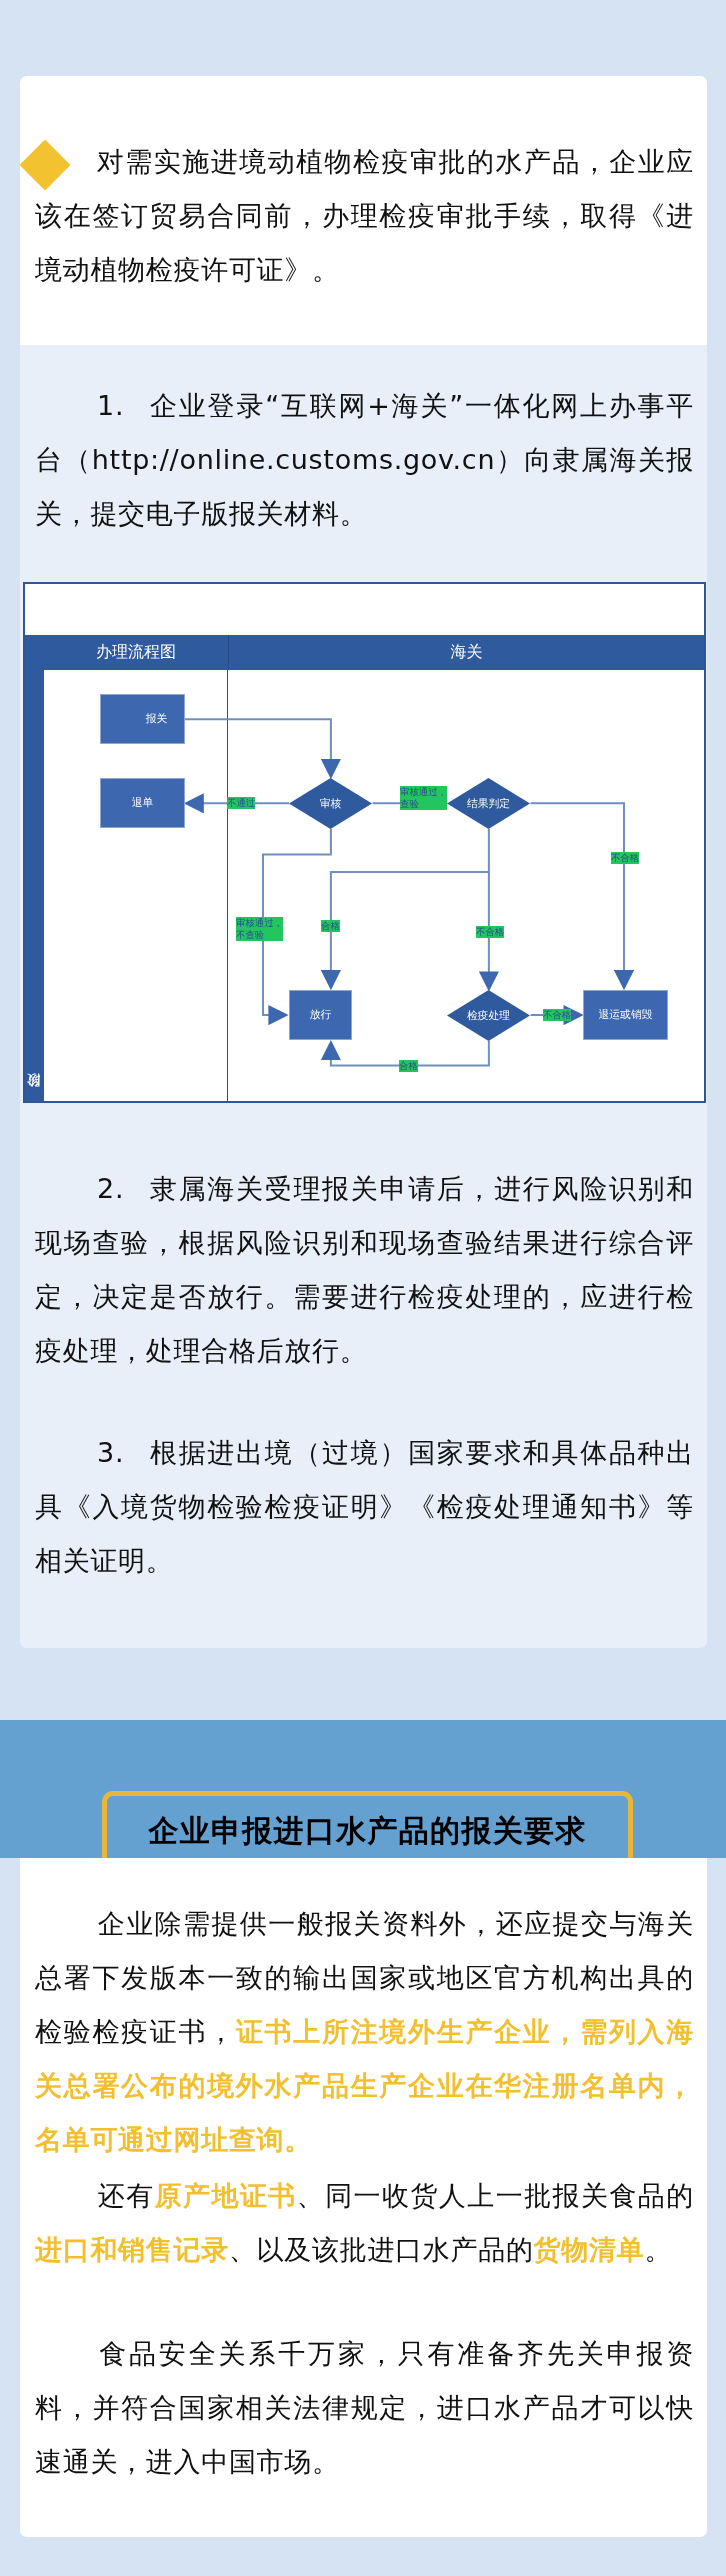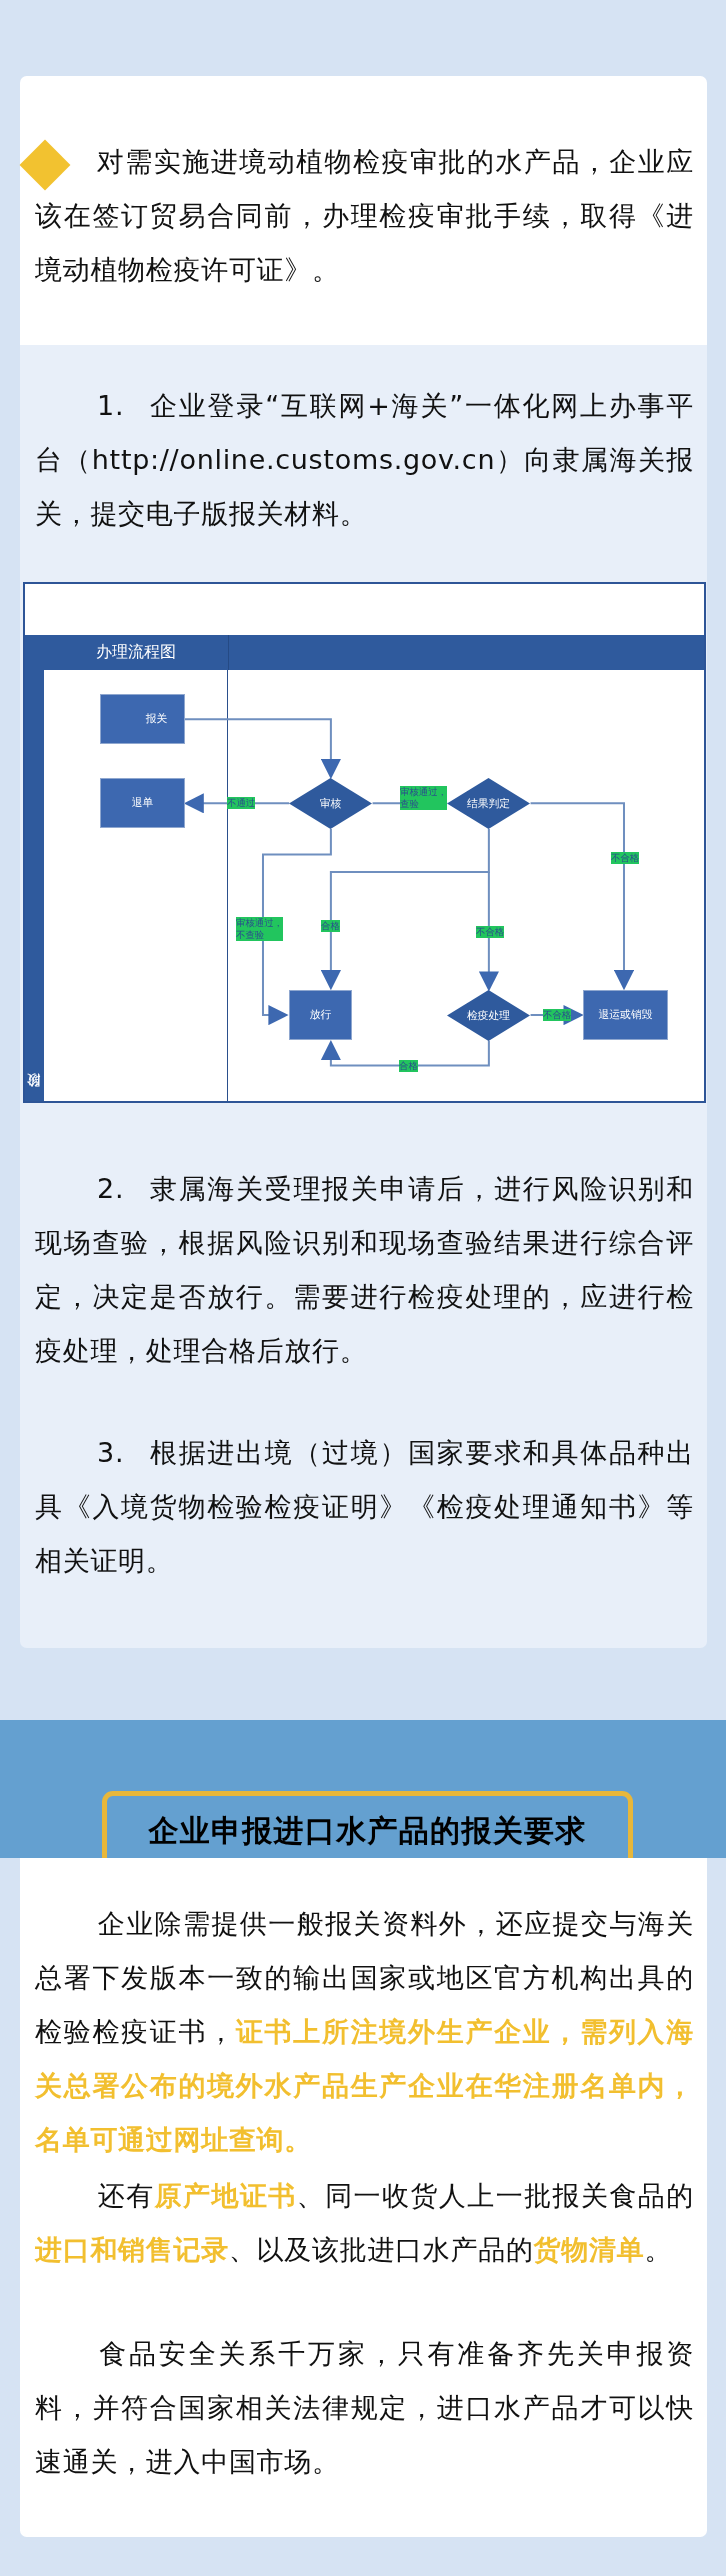--- a/index.html
+++ b/index.html
@@ -98,20 +98,21 @@
 <div class="abs para p1"><span class="indent"></span><span>对需实施进境动植物检疫审批的水产品，企业应该在签订贸易合同前，办理检疫审批手续，取得《进境动植物检疫许可证》。</span></div>
 
 <div class="abs para step" style="top:379px;"><span class="indent"></span><span class="num">1.</span><span>企业登录“互联网+海关”一体化网上办事平台（http://online.customs.gov.cn）向隶属海关报关，提交电子版报关材料。</span></div>
 
 <div class="abs diagram">
   <div class="dg-stripe">
     <div class="dg-stripe-label">阶段</div>
   </div>
   <div class="dg-header">
     <div class="col1">办理流程图</div>
+    <div class="col2">海关</div>
   </div>
   <div class="dg-divider"></div>
 
   <svg class="abs" style="left:0;top:0;" width="679" height="518" viewBox="0 0 1010 770">
     <defs>
       <marker id="ah" markerWidth="10" markerHeight="10" refX="8" refY="5" orient="auto">
         <path d="M0,0 L10,5 L0,10 z" fill="#3d68b0"></path>
       </marker>
     </defs>
     <g stroke="#6f8fbf" stroke-width="3" fill="none">

